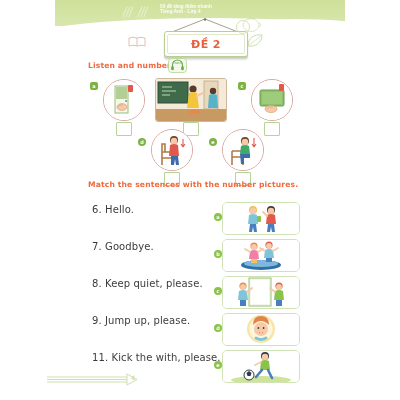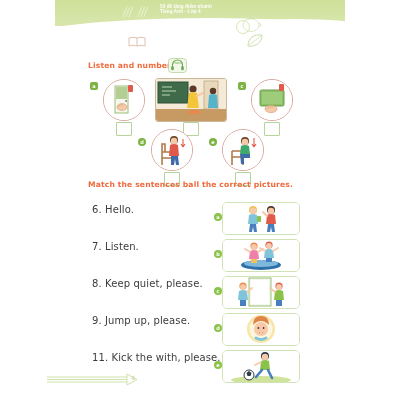--- a/index.html
+++ b/index.html
@@ -136,20 +136,30 @@
     <div class="wave"></div>
     <div class="wave2"></div>
   </div>
 
   <svg style="position:absolute;left:240px;top:14px;width:24px;height:20px;opacity:.5" viewBox="0 0 24 20">
     <ellipse cx="11" cy="11" rx="8" ry="6.5" fill="none" stroke="#b7d18a" stroke-width="1"></ellipse>
     <path d="M19 9 q4 2 0 4" fill="none" stroke="#b7d18a" stroke-width="1"></path>
     <path d="M7 6 q1.5 -3 3 0 M12 6 q1.5 -3 3 0" fill="none" stroke="#b7d18a" stroke-width=".8"></path>
   </svg>
 
+  <div class="sign-wrap">
+    <svg class="sign-strings" viewBox="0 0 110 16">
+      <path d="M55 1 L22 14 M55 1 L88 14" stroke="#8a8a6a" stroke-width=".8" fill="none"></path>
+      <circle cx="55" cy="1.5" r="1.3" fill="#7a7a5a"></circle>
+    </svg>
+    <div class="sign-board">
+      <div class="inner"></div>
+      <span class="sign-title">ĐỀ 2</span>
+    </div>
+  </div>
 
   <svg class="deco-book" viewBox="0 0 18 12">
     <path d="M1 2 q4 -1.5 8 0 q4 -1.5 8 0 L17 10 q-4 -1.5 -8 0 q-4 -1.5 -8 0 Z" fill="none" stroke="#d2a08f" stroke-width=".9"></path>
     <path d="M9 2 L9 10" stroke="#d2a08f" stroke-width=".9"></path>
   </svg>
   <svg class="deco-leaf" viewBox="0 0 18 15">
     <path d="M2 13 C2 5,8 1,16 2 C16 10,9 14,2 13 Z" fill="none" stroke="#b7d18a" stroke-width="1"></path>
     <path d="M3 12 C7 9,11 6,15 3" fill="none" stroke="#b7d18a" stroke-width=".7"></path>
   </svg>
   <div class="deco-circle"></div>
@@ -231,29 +241,29 @@
       <path d="M9 21 h11 v14 M9 21 v14 M9 27 h11" stroke="#b07a4a" stroke-width="1.6" fill="none"></path>
       <circle cx="22" cy="11" r="4" fill="#6b4226"></circle>
       <circle cx="22" cy="12" r="3.2" fill="#f6c9a8"></circle>
       <path d="M18 16 q4 -2 8 0 l1 8 h-10 Z" fill="#3fa86b"></path>
       <path d="M17 24 h10 v4 h-6 l0 6 h-3 Z" fill="#3f6ba8"></path>
       <path d="M31 8 v9 M31 17 l-2 -3 M31 17 l2 -3" stroke="#e0594a" stroke-width="1.1" fill="none"></path>
     </svg>
   </div>
   <div class="ansbox" style="left:235px;top:172px"></div>
 
-  <div class="sec-head" id="sec2">Match the sentences ball the correct pictures.</div>
+  <div class="sec-head" id="sec2">Match the sentences with the number pictures.</div>
 
   <div class="mrow-text" style="left:92px;top:204px">
     <span>6.</span>
     <span>Hello.</span>
   </div>
   <div class="mrow-text" style="left:92px;top:241px">
     <span>7.</span>
-    <span>Listen.</span>
+    <span>Goodbye.</span>
   </div>
   <div class="mrow-text" style="left:92px;top:278px">
     <span>8.</span>
     <span>Keep quiet, please.</span>
   </div>
   <div class="mrow-text" style="left:92px;top:315px">
     <span>9.</span>
     <span>Jump up, please.</span>
   </div>
   <div class="mrow-text" style="left:92px;top:352px">

